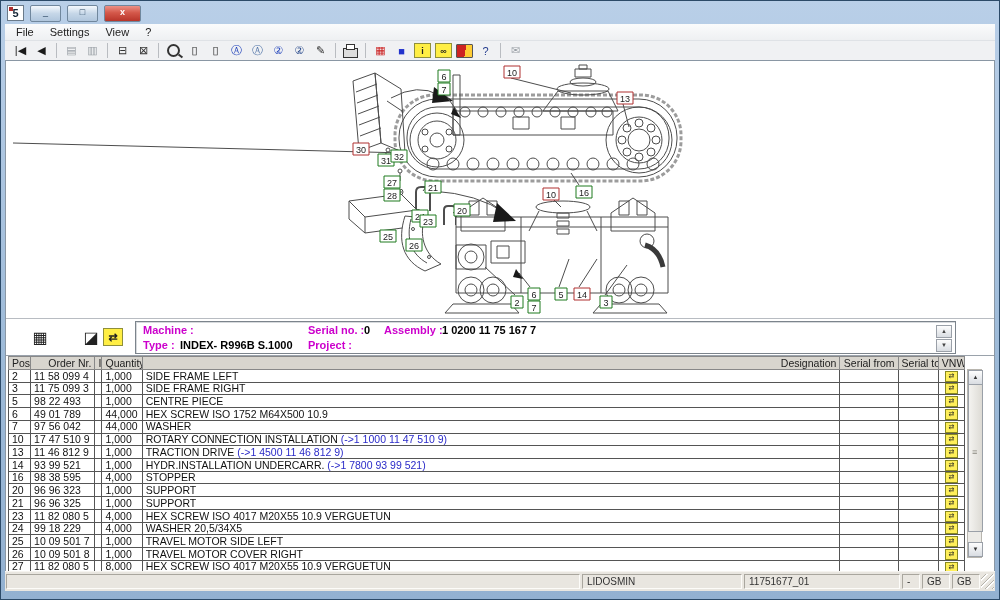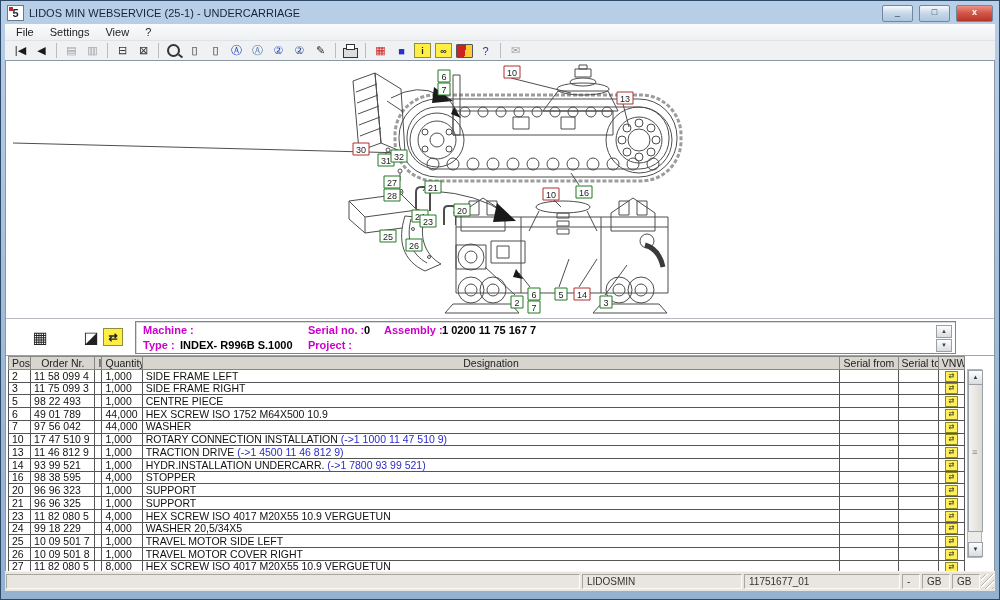--- a/index.html
+++ b/index.html
@@ -33,21 +33,21 @@
   .ib-icon{width:20px;height:19px;display:flex;align-items:center;justify-content:center;font-size:16px;color:#222;}
   .ib-yellow{width:18px;height:16px;background:#ffee44;border:1px solid #8f8f3a;font-size:11px;display:flex;align-items:center;justify-content:center;color:#222;font-weight:bold;}
   .machine-box{position:relative;flex:1;height:31px;border:1px solid #7c848c;box-shadow:inset 1px 1px 0 #d7dadd;margin-left:12px;margin-right:38px;font-size:11px;}
   .m-label{position:absolute;color:#cc00cc;font-weight:bold;white-space:nowrap;}
   .m-value{position:absolute;color:#000;font-weight:bold;white-space:nowrap;}
   .spinner{position:absolute;right:3px;top:3px;display:flex;flex-direction:column;gap:1px;}
   .spinner span{width:14px;height:11px;border:1px solid #9aa0a8;background:linear-gradient(#fdfdfd,#d9dde2);font-size:6px;line-height:10px;text-align:center;color:#444;}
   
   #tablewrap{position:relative;height:203px;}
   table.parts{border-collapse:collapse;table-layout:fixed;width:957px;margin-left:2px;font-size:10.5px;}
-  table.parts th{height:11px;background:#d8d5ce;border:1px solid #888;font-weight:normal;text-align:center;padding:0 3px;color:#222;overflow:hidden;white-space:nowrap;}
+  table.parts th{height:11px;background:#d8d5ce;border:1px solid #888;font-weight:normal;text-align:right;padding:0 3px;color:#222;overflow:hidden;white-space:nowrap;}
   table.parts td{height:10.8px;border:1px solid #555;padding:0 3px;color:#111;overflow:hidden;white-space:nowrap;line-height:10.5px;}
   td.ord{color:#2f9e57;}
   span.dlink{color:#2a2ac8;}
   td.vnwcell{text-align:center;padding:0;}
   .vnw{display:inline-block;width:11px;height:9px;background:#ffef5a;border:1px solid #8a8a20;font-size:7px;line-height:8px;text-align:center;color:#222;vertical-align:middle;}
   .vscroll{position:absolute;left:961px;top:13px;width:15px;height:189px;background:#ecebe7;border:1px solid #b8b5ae;box-sizing:border-box;}
   .sbtn{position:absolute;left:0;width:13px;height:13px;background:linear-gradient(#fdfdfd,#d9dde2);border:1px solid #9aa0a8;font-size:6px;line-height:12px;text-align:center;color:#333;}
   .sthumb{position:absolute;left:0;top:14px;width:13px;height:146px;background:linear-gradient(90deg,#f4f3f0,#dddbd5);border:1px solid #9aa0a8;}
   .sthumb::after{content:"≡";position:absolute;left:3px;top:62px;font-size:9px;color:#8a887f;}
   #footerline{height:16px;font-size:11px;color:#111;padding-left:34px;padding-top:2px;box-sizing:border-box;}
@@ -60,21 +60,20 @@
   #dsvg{position:absolute;left:7px;top:0;}
   #dsvg *{vector-effect:non-scaling-stroke;}
 </style>
 </head>
 <body>
 
 <div class="window">
 
   <div class="titlebar">
     <div class="app-icon">5</div>
-    <div class="title-text">LIDOS MIN WEBSERVICE (25-1) - UNDERCARRIAGE</div>
     <div class="winbtn">_</div>
     <div class="winbtn">□</div>
     <div class="winbtn close">x</div>
   </div>
 
   <div class="menubar" id="menubar">
       <div class="menu-item">File</div>
       <div class="menu-item">Settings</div>
       <div class="menu-item">View</div>
       <div class="menu-item">?</div>

